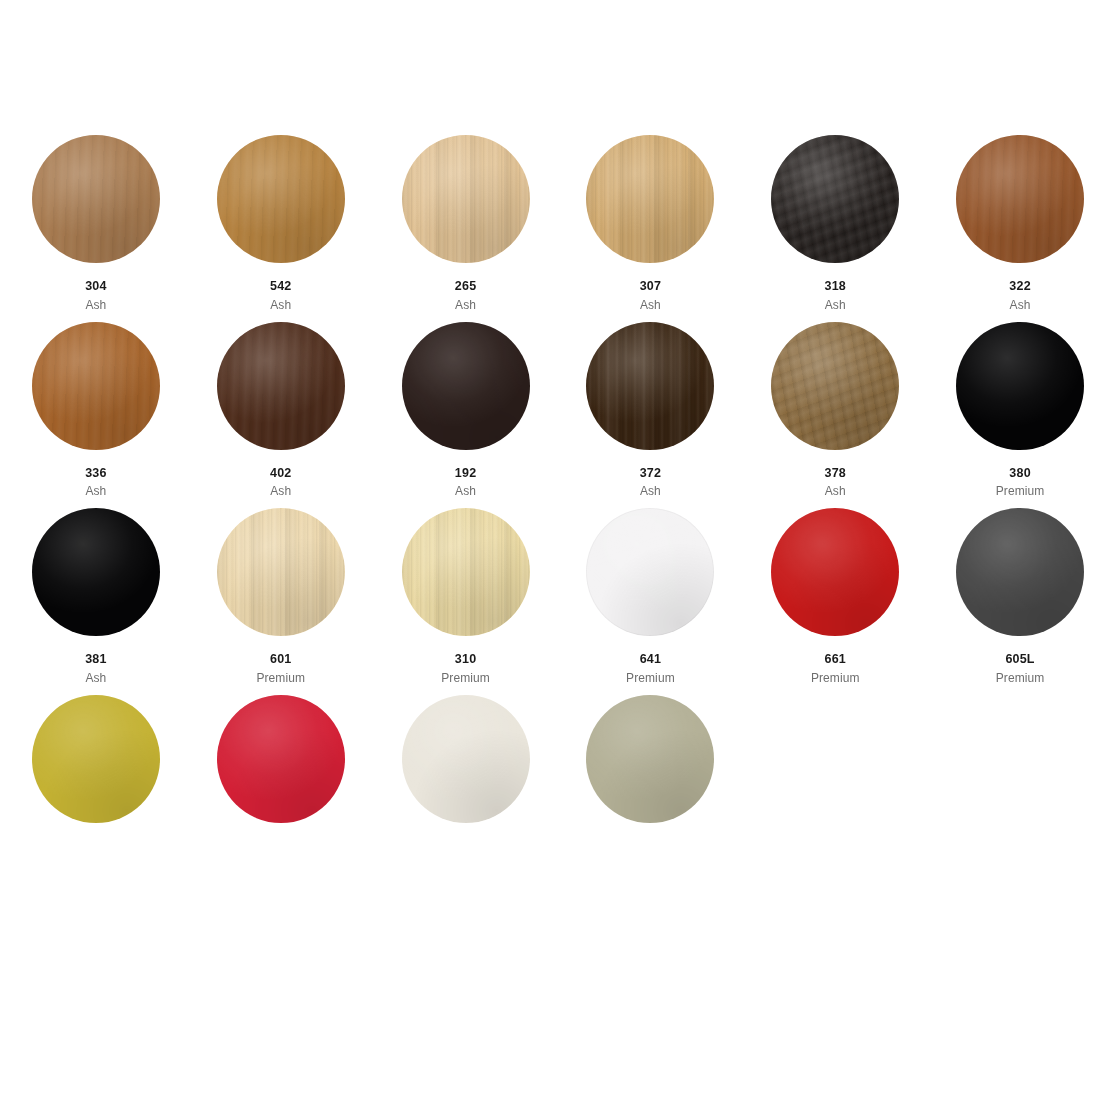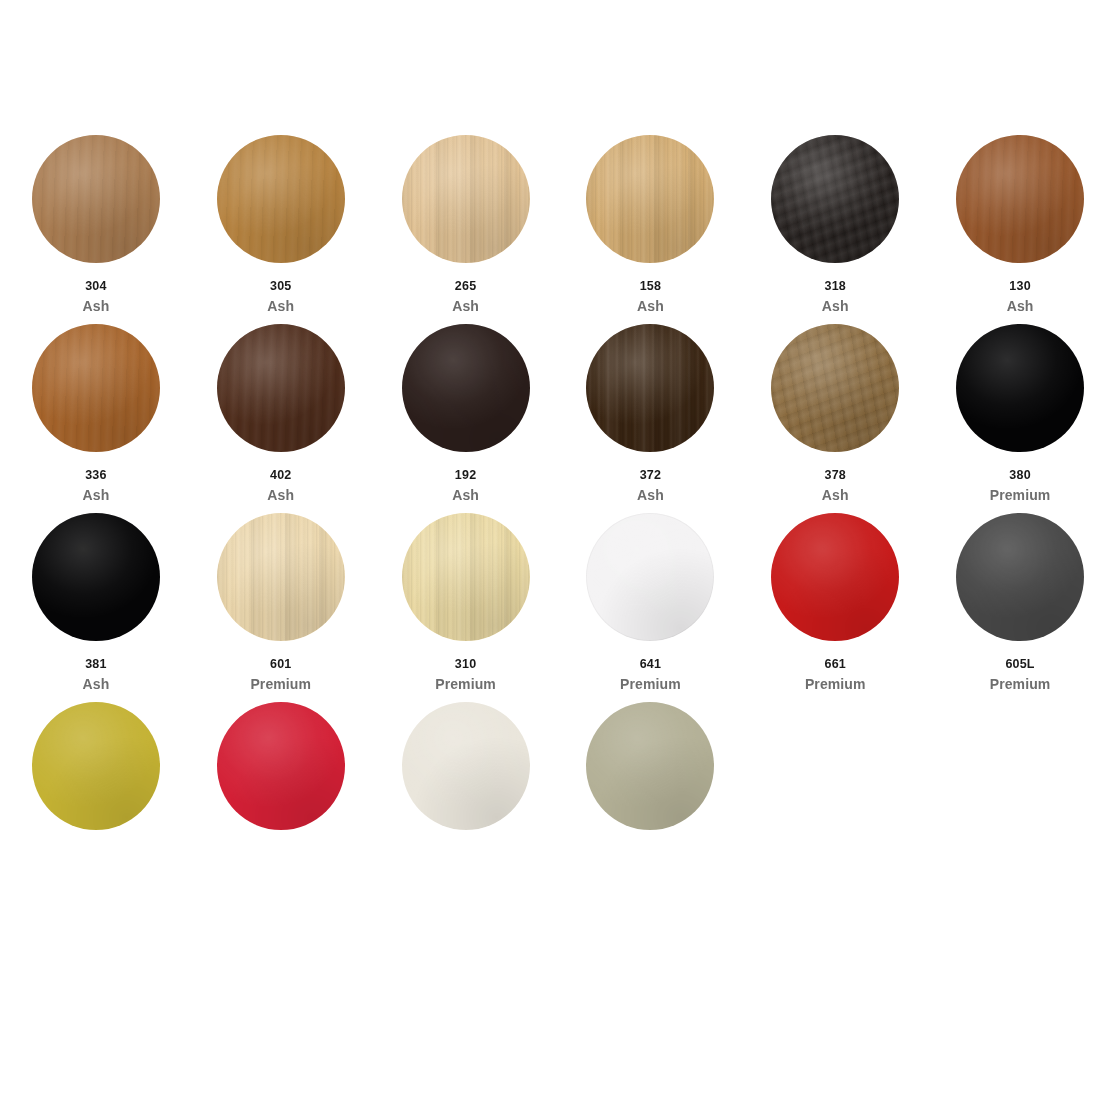--- a/index.html
+++ b/index.html
@@ -121,22 +121,22 @@
   }
   .swatch-code {
     display: block;
     font-size: 12.5px;
     font-weight: bold;
     color: #1a1a1a;
     letter-spacing: 0.2px;
   }
   .swatch-type {
     display: block;
-    font-size: 14px;
-    font-weight: bold;
+    font-size: 12px;
+    font-weight: normal;
     color: #6e6e6e;
     margin-top: 3px;
     letter-spacing: 0.1px;
   }
 </style>
 </head>
 <body>
 
 <div class="sheet">
   <div class="grid" id="swatch-grid">
@@ -149,61 +149,61 @@
           <span class="swatch-code">304</span>
           <span class="swatch-type">Ash</span>
         </div>
       </div>
       <div class="swatch-cell">
         <div class="swatch-disc" style="background-color: rgb(181, 130, 63);">
           <div class="grain soft"></div>
           <div class="sheen"></div>
         </div>
         <div class="swatch-label">
-          <span class="swatch-code">305</span>
+          <span class="swatch-code">542</span>
           <span class="swatch-type">Ash</span>
         </div>
       </div>
       <div class="swatch-cell">
         <div class="swatch-disc" style="background-color: rgb(227, 196, 150);">
           <div class="grain vertical"></div>
           <div class="sheen"></div>
         </div>
         <div class="swatch-label">
           <span class="swatch-code">265</span>
           <span class="swatch-type">Ash</span>
         </div>
       </div>
       <div class="swatch-cell">
         <div class="swatch-disc" style="background-color: rgb(212, 173, 114);">
           <div class="grain vertical"></div>
           <div class="sheen"></div>
         </div>
         <div class="swatch-label">
-          <span class="swatch-code">158</span>
+          <span class="swatch-code">307</span>
           <span class="swatch-type">Ash</span>
         </div>
       </div>
       <div class="swatch-cell">
         <div class="swatch-disc" style="background-color: rgb(36, 31, 29);">
           <div class="grain mottled"></div>
           <div class="sheen"></div>
         </div>
         <div class="swatch-label">
           <span class="swatch-code">318</span>
           <span class="swatch-type">Ash</span>
         </div>
       </div>
       <div class="swatch-cell">
         <div class="swatch-disc" style="background-color: rgb(149, 86, 43);">
           <div class="grain soft"></div>
           <div class="sheen"></div>
         </div>
         <div class="swatch-label">
-          <span class="swatch-code">130</span>
+          <span class="swatch-code">322</span>
           <span class="swatch-type">Ash</span>
         </div>
       </div>
       <div class="swatch-cell">
         <div class="swatch-disc" style="background-color: rgb(165, 99, 42);">
           <div class="grain soft"></div>
           <div class="sheen"></div>
         </div>
         <div class="swatch-label">
           <span class="swatch-code">336</span>

